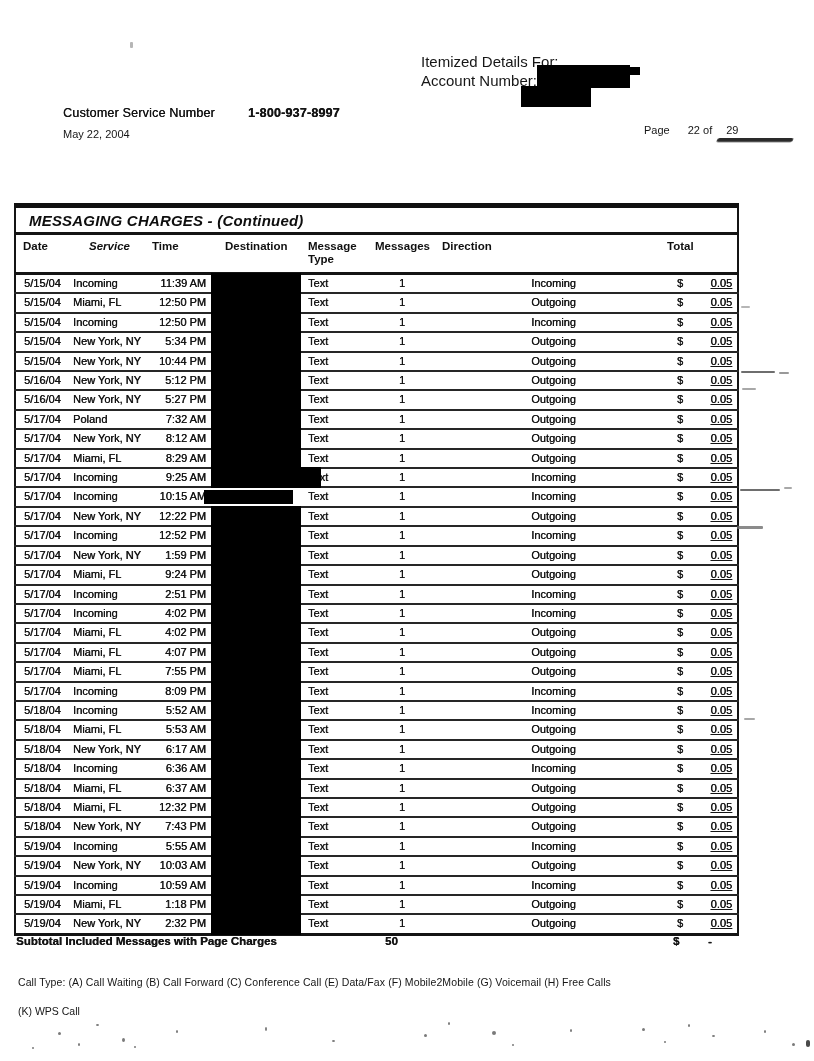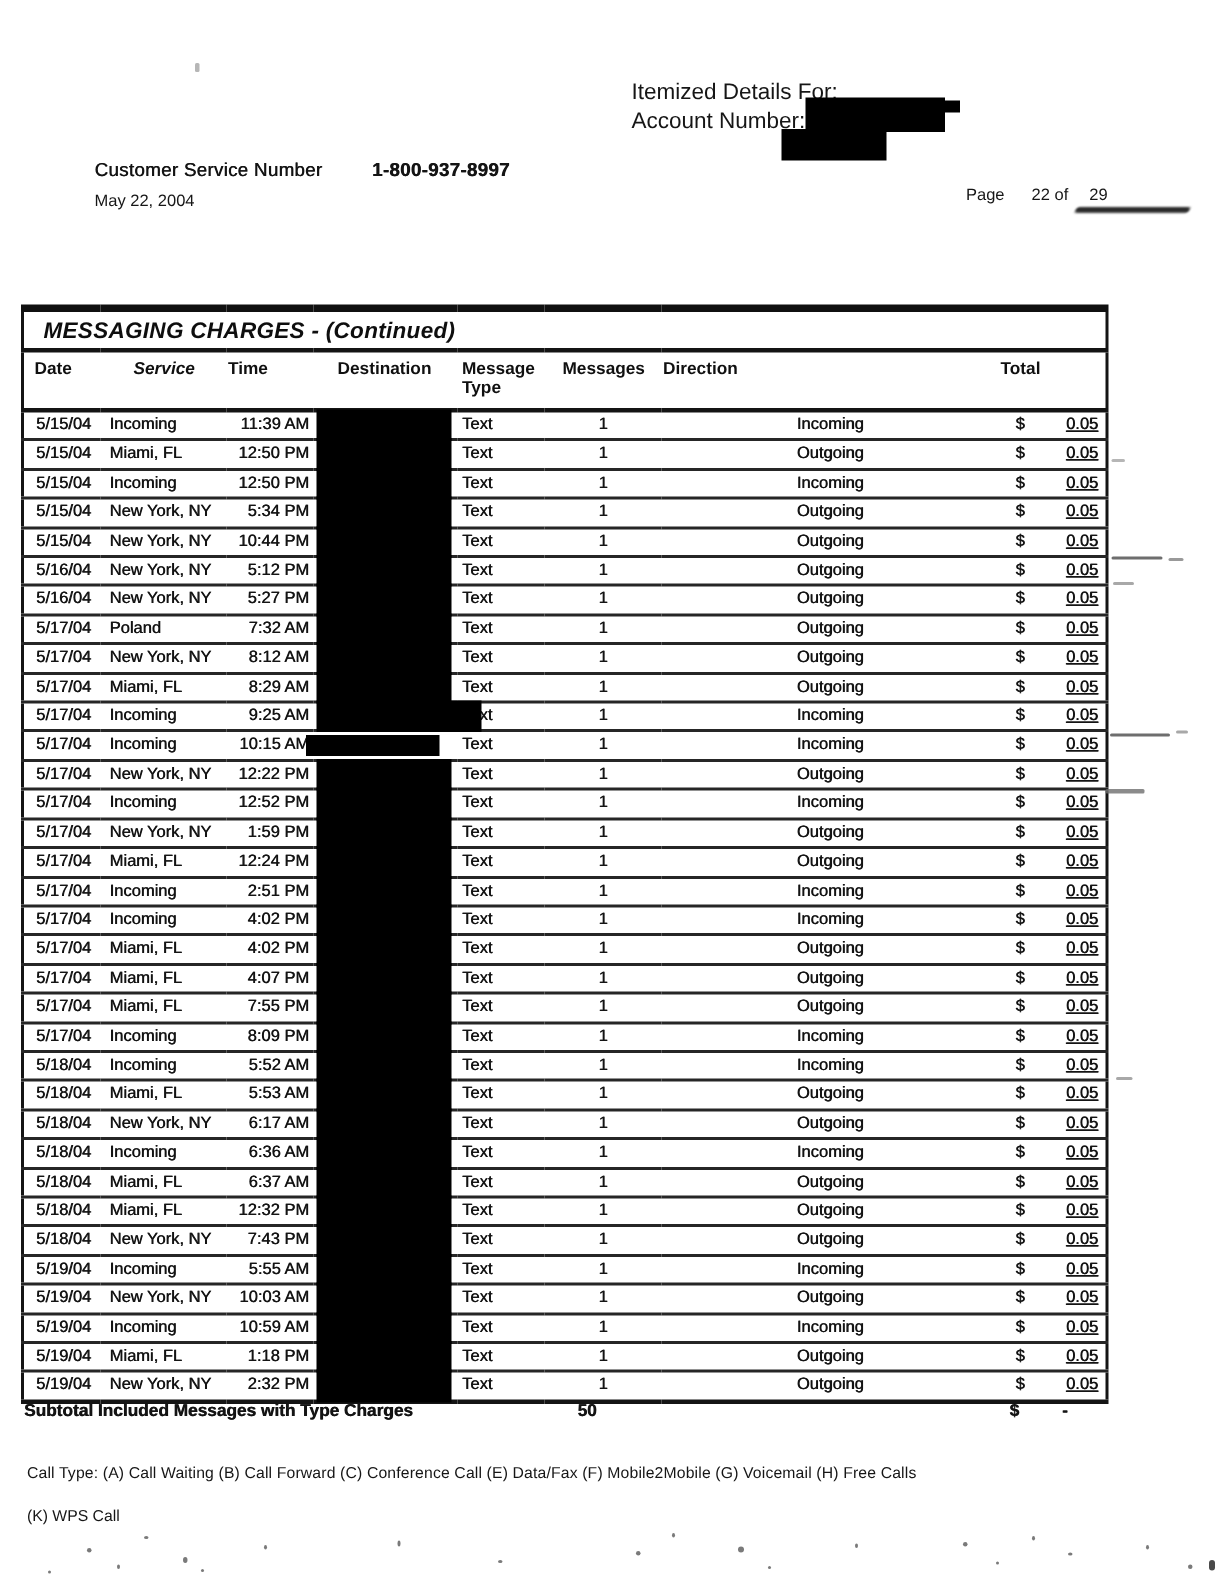--- a/index.html
+++ b/index.html
@@ -353,21 +353,21 @@
       <td class="c-messages scan-ink">1</td>
       <td class="c-direction scan-ink">Outgoing</td>
       <td class="c-total scan-ink">
         <span class="cur">$</span>
         <span class="amt">0.05</span>
       </td>
     </tr>
         <tr>
       <td class="c-date scan-ink">5/17/04</td>
       <td class="c-service scan-ink">Miami, FL</td>
-      <td class="c-time scan-ink">12:24 PM</td>
+      <td class="c-time scan-ink">9:24 PM</td>
       <td class="c-dest">
             <div class="dest-band"></div>
           </td>
       <td class="c-msgtype scan-ink">Text</td>
       <td class="c-messages scan-ink">1</td>
       <td class="c-direction scan-ink">Outgoing</td>
       <td class="c-total scan-ink">
         <span class="cur">$</span>
         <span class="amt">0.05</span>
       </td>
@@ -639,21 +639,21 @@
       <td class="c-direction scan-ink">Outgoing</td>
       <td class="c-total scan-ink">
         <span class="cur">$</span>
         <span class="amt">0.05</span>
       </td>
     </tr>
       </tbody>
   </table>
 
   <div class="abs subtotal">
-    <span class="sub-label scan-ink">Subtotal Included Messages with Type Charges</span>
+    <span class="sub-label scan-ink">Subtotal Included Messages with Page Charges</span>
     <span class="sub-msgs scan-ink">50</span>
     <span class="sub-cur scan-ink">$</span>
     <span class="sub-amt scan-ink">-</span>
   </div>
 
   <div class="abs legend">Call Type: (A) Call Waiting (B) Call Forward (C) Conference Call (E) Data/Fax (F) Mobile2Mobile (G) Voicemail (H) Free Calls</div>
   <div class="abs wps">(K) WPS Call</div>
 
   <div class="art" style="left:741px;top:371px;width:34px;height:2px"></div>
   <div class="art" style="left:779px;top:372px;width:10px;height:2px;opacity:.7"></div>

